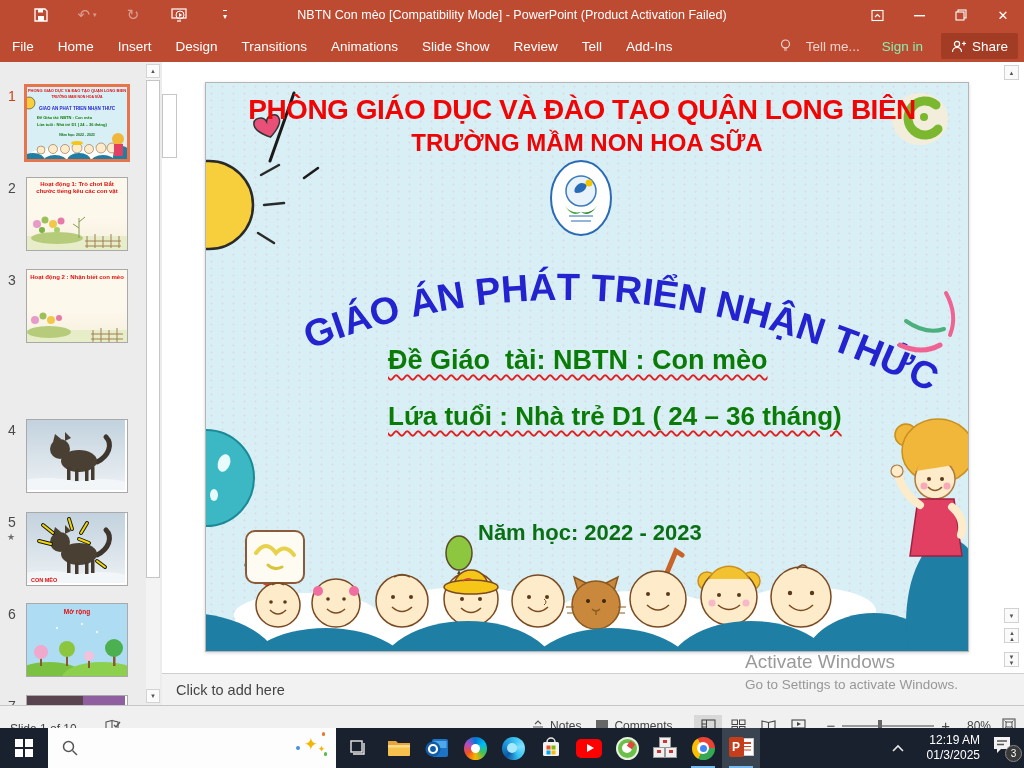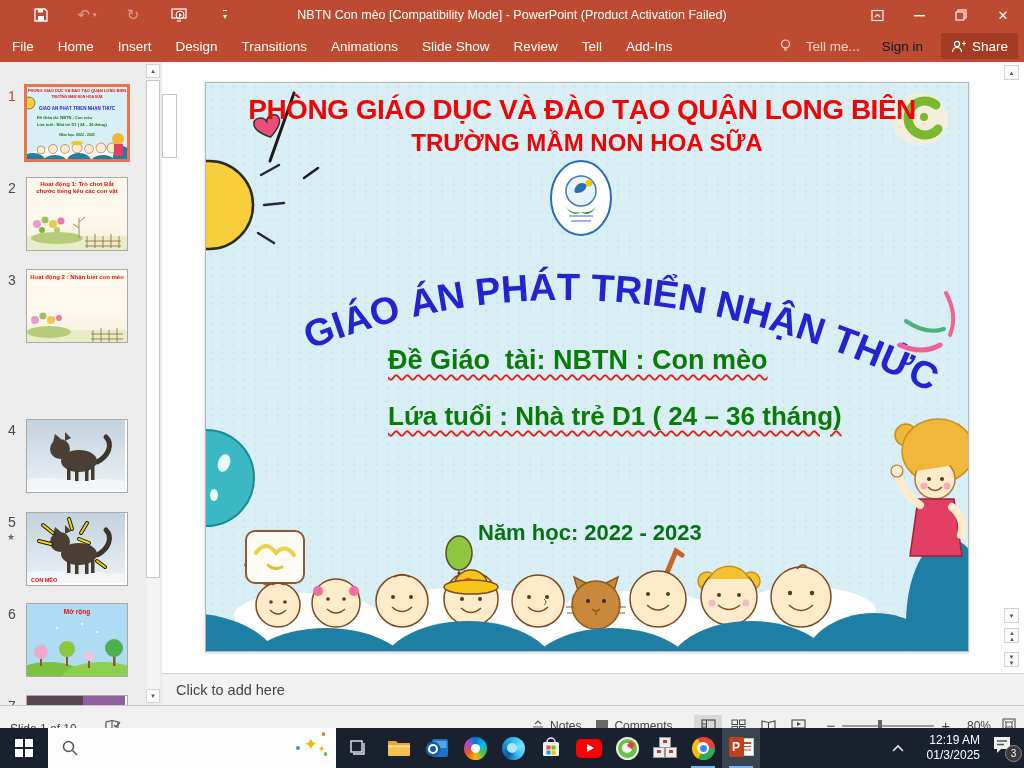--- a/index.html
+++ b/index.html
@@ -11,21 +11,21 @@
   .qat{display:flex;align-items:center;gap:0;margin-left:18px;}
   .qat-btn{width:46px;height:30px;display:flex;align-items:center;justify-content:center;color:#fff;}
   .dim{opacity:.45;}
   .win-title{position:absolute;left:0;right:0;top:0;height:30px;display:flex;align-items:center;justify-content:center;font-size:12.5px;color:#fff;pointer-events:none;}
   .win-controls{position:absolute;right:0;top:0;height:30px;display:flex;}
   .win-btn{width:42px;height:30px;display:flex;align-items:center;justify-content:center;color:#fff;font-size:13px;}
   
   .tabs-row{position:absolute;left:0;top:30px;width:1024px;height:32px;background:#BD4B32;display:flex;align-items:center;}
   .tab{color:#fff;font-size:13.5px;padding:0 12px;height:32px;display:flex;align-items:center;white-space:nowrap;}
   .tellme{margin-left:auto;display:flex;align-items:center;gap:15px;color:rgba(255,255,255,.75);font-size:13.5px;padding:0 10px;}
-  .signin{color:#0f172a;font-size:13.5px;padding:0 12px;}
+  .signin{color:#86efac;font-size:13.5px;padding:0 12px;}
   .share-box{background:#A33C24;border-radius:2px;height:26px;display:flex;align-items:center;gap:6px;color:#fff;font-size:13.5px;padding:0 10px;margin:0 6px 0 6px;}
   
   .thumb-panel{position:absolute;left:0;top:62px;width:162px;height:643px;background:#ECECEC;border-right:1px solid #CFCFCF;overflow:hidden;}
   .t-num{position:absolute;left:8px;font-size:14px;color:#4A4A4A;}
   .t-star{position:absolute;left:7px;font-size:9px;color:#6E6E6E;}
   .thumb{position:absolute;left:26px;width:100px;height:72px;background:#fff;border:1px solid #A9A9A9;overflow:hidden;}
   .thumb.sel{border:3px solid #E8744B;box-shadow:inset 0 0 0 1px #fff;left:24px;width:100px;height:72px;}
   .mini-red{color:#E01010;font-weight:bold;text-align:center;line-height:1.15;}
   .pscroll{position:absolute;right:2px;top:2px;width:14px;bottom:2px;background:#F3F3F3;}
   .sbtn{position:absolute;left:0;width:14px;height:14px;background:#FBFBFB;border:1px solid #D4D4D4;box-sizing:border-box;display:flex;align-items:center;justify-content:center;font-size:6px;color:#555;line-height:1;}
@@ -523,20 +523,24 @@
       <div class="escroll-btn" style="top:590px;">
           <span>▼<br>▼</span>
         </div>
     </div>
   </div>
 
   <div class="notes-bar">
     <span class="notes-ph">Click to add here</span>
   </div>
 
+  <div class="watermark">
+    <div style="font-size:19px;">Activate Windows</div>
+    <div style="font-size:13.5px;margin-top:4px;">Go to Settings to activate Windows.</div>
+  </div>
 
   <div class="statusbar">
     <span style="margin-left:10px;">Slide 1 of 10</span>
     <span style="margin-left:28px;">
       <svg width="16" height="14" viewBox="0 0 16 14">
           <path d="M1 3 L7 1.5 V11 L1 12.5 Z M7 1.5 L13 3 V12.5 L7 11" fill="none" stroke="#555" stroke-width="1.1"></path>
           <path d="M9 6 l2 2 l4 -5" fill="none" stroke="#555" stroke-width="1.3"></path>
         </svg>
     </span>
     <div style="margin-left:auto;display:flex;align-items:center;gap:14px;margin-right:8px;">

